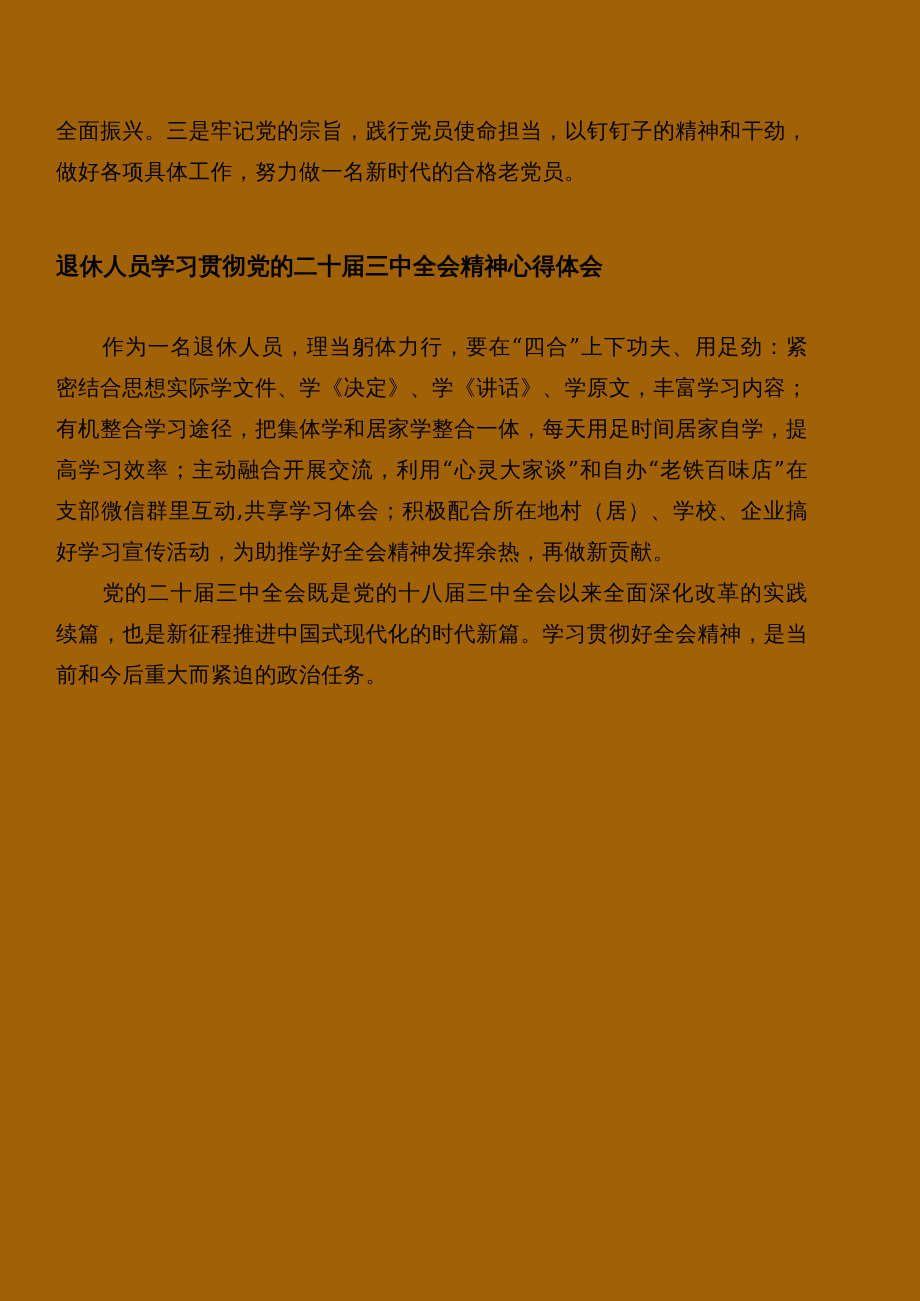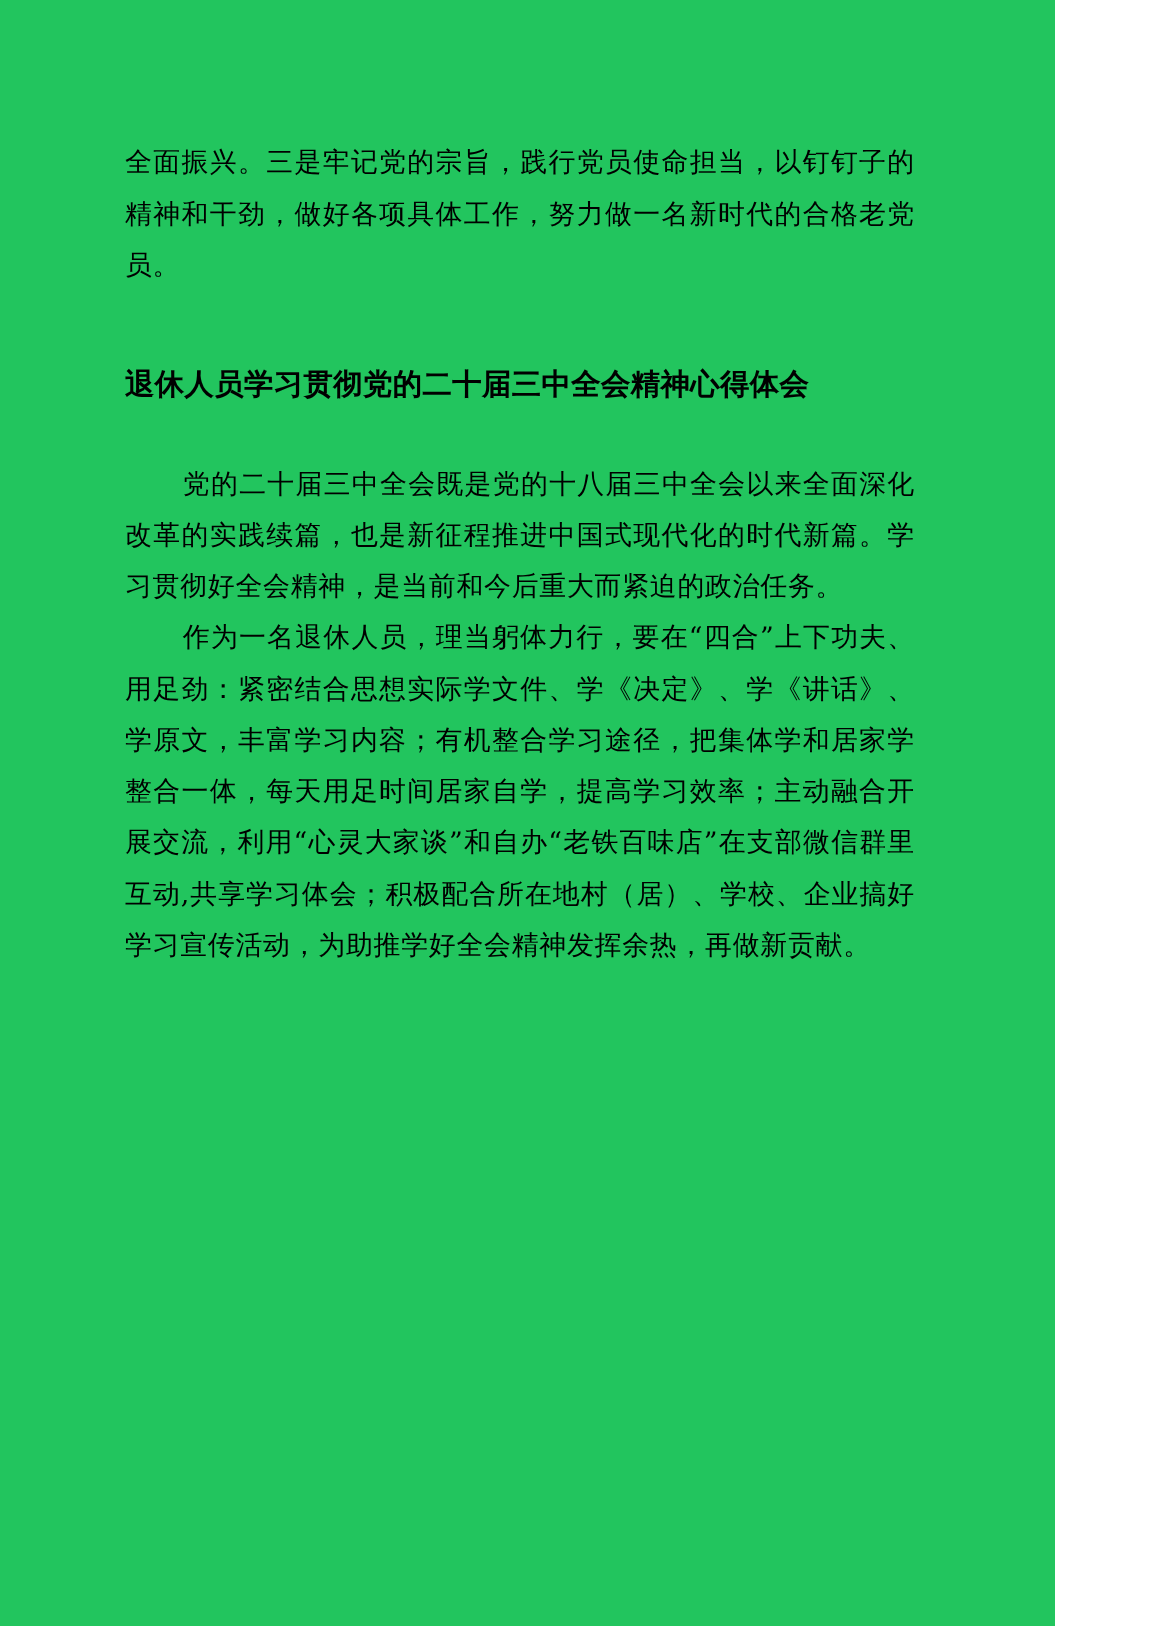--- a/index.html
+++ b/index.html
@@ -9,24 +9,24 @@
   }
   body {
     width: 920px;
     height: 1301px;
     font-family: "DejaVu Serif", "Liberation Serif", serif;
     color: #000000;
     overflow: hidden;
   }
   .page {
     box-sizing: border-box;
-    width: 844px;
+    width: 920px;
     height: 1301px;
-    padding: 110px 112px 60px 100px;
-    background: #22c55e;
+    padding: 110px 112px 60px 56px;
+    background: #a16207;
   }
   .body-par {
     font-size: 21.5px;
     line-height: 41px;
     letter-spacing: 0.6px;
     text-align: justify;
     text-justify: inter-ideograph;
     margin: 0 0 2px 0;
     word-break: break-all;
   }
@@ -49,17 +49,17 @@
 </head>
 <body>
 
 <div class="page">
 
   <p class="body-par">全面振兴。三是牢记党的宗旨，践行党员使命担当，以钉钉子的精神和干劲，做好各项具体工作，努力做一名新时代的合格老党员。</p>
 
   <h1 class="doc-title">退休人员学习贯彻党的二十届三中全会精神心得体会</h1>
 
   <div class="section-body">
+    <p class="body-par indent">作为一名退休人员，理当躬体力行，要在“四合”上下功夫、用足劲：紧密结合思想实际学文件、学《决定》、学《讲话》、学原文，丰富学习内容；有机整合学习途径，把集体学和居家学整合一体，每天用足时间居家自学，提高学习效率；主动融合开展交流，利用“心灵大家谈”和自办“老铁百味店”在支部微信群里互动,共享学习体会；积极配合所在地村（居）、学校、企业搞好学习宣传活动，为助推学好全会精神发挥余热，再做新贡献。</p>
     <p class="body-par indent">党的二十届三中全会既是党的十八届三中全会以来全面深化改革的实践续篇，也是新征程推进中国式现代化的时代新篇。学习贯彻好全会精神，是当前和今后重大而紧迫的政治任务。</p>
-    <p class="body-par indent">作为一名退休人员，理当躬体力行，要在“四合”上下功夫、用足劲：紧密结合思想实际学文件、学《决定》、学《讲话》、学原文，丰富学习内容；有机整合学习途径，把集体学和居家学整合一体，每天用足时间居家自学，提高学习效率；主动融合开展交流，利用“心灵大家谈”和自办“老铁百味店”在支部微信群里互动,共享学习体会；积极配合所在地村（居）、学校、企业搞好学习宣传活动，为助推学好全会精神发挥余热，再做新贡献。</p>
   </div>
 
 </div>
 
 </body></html>

